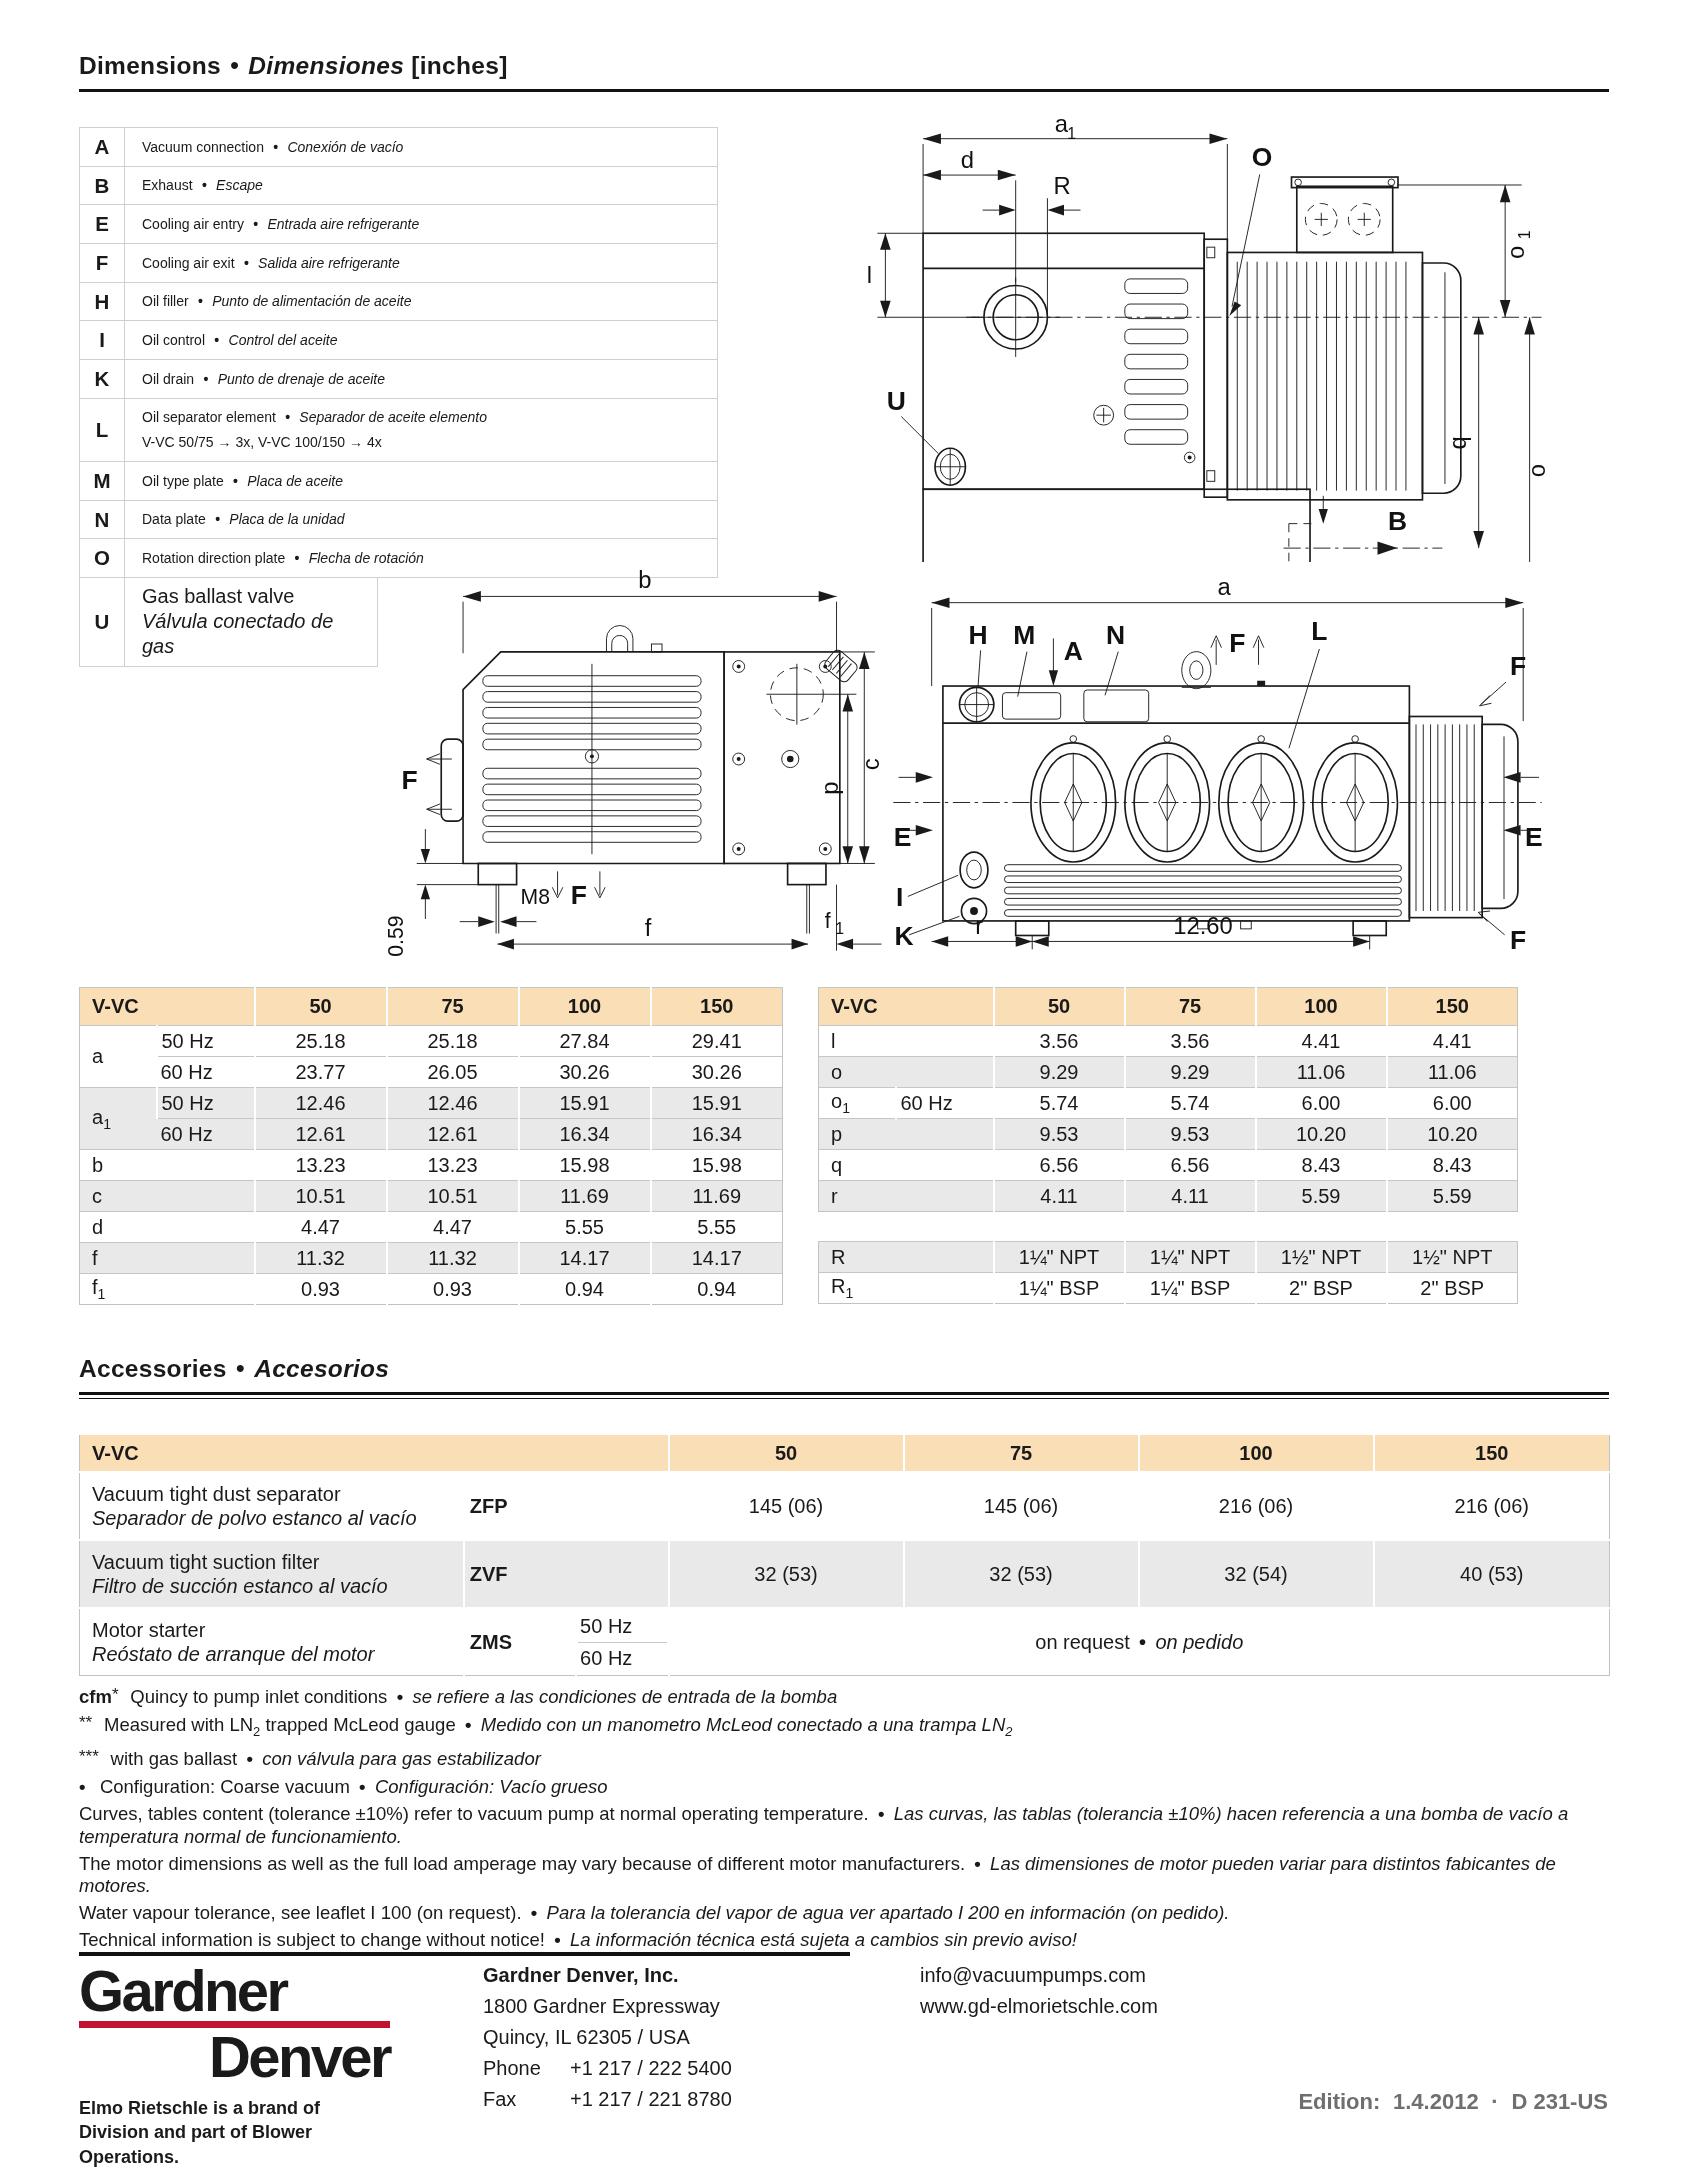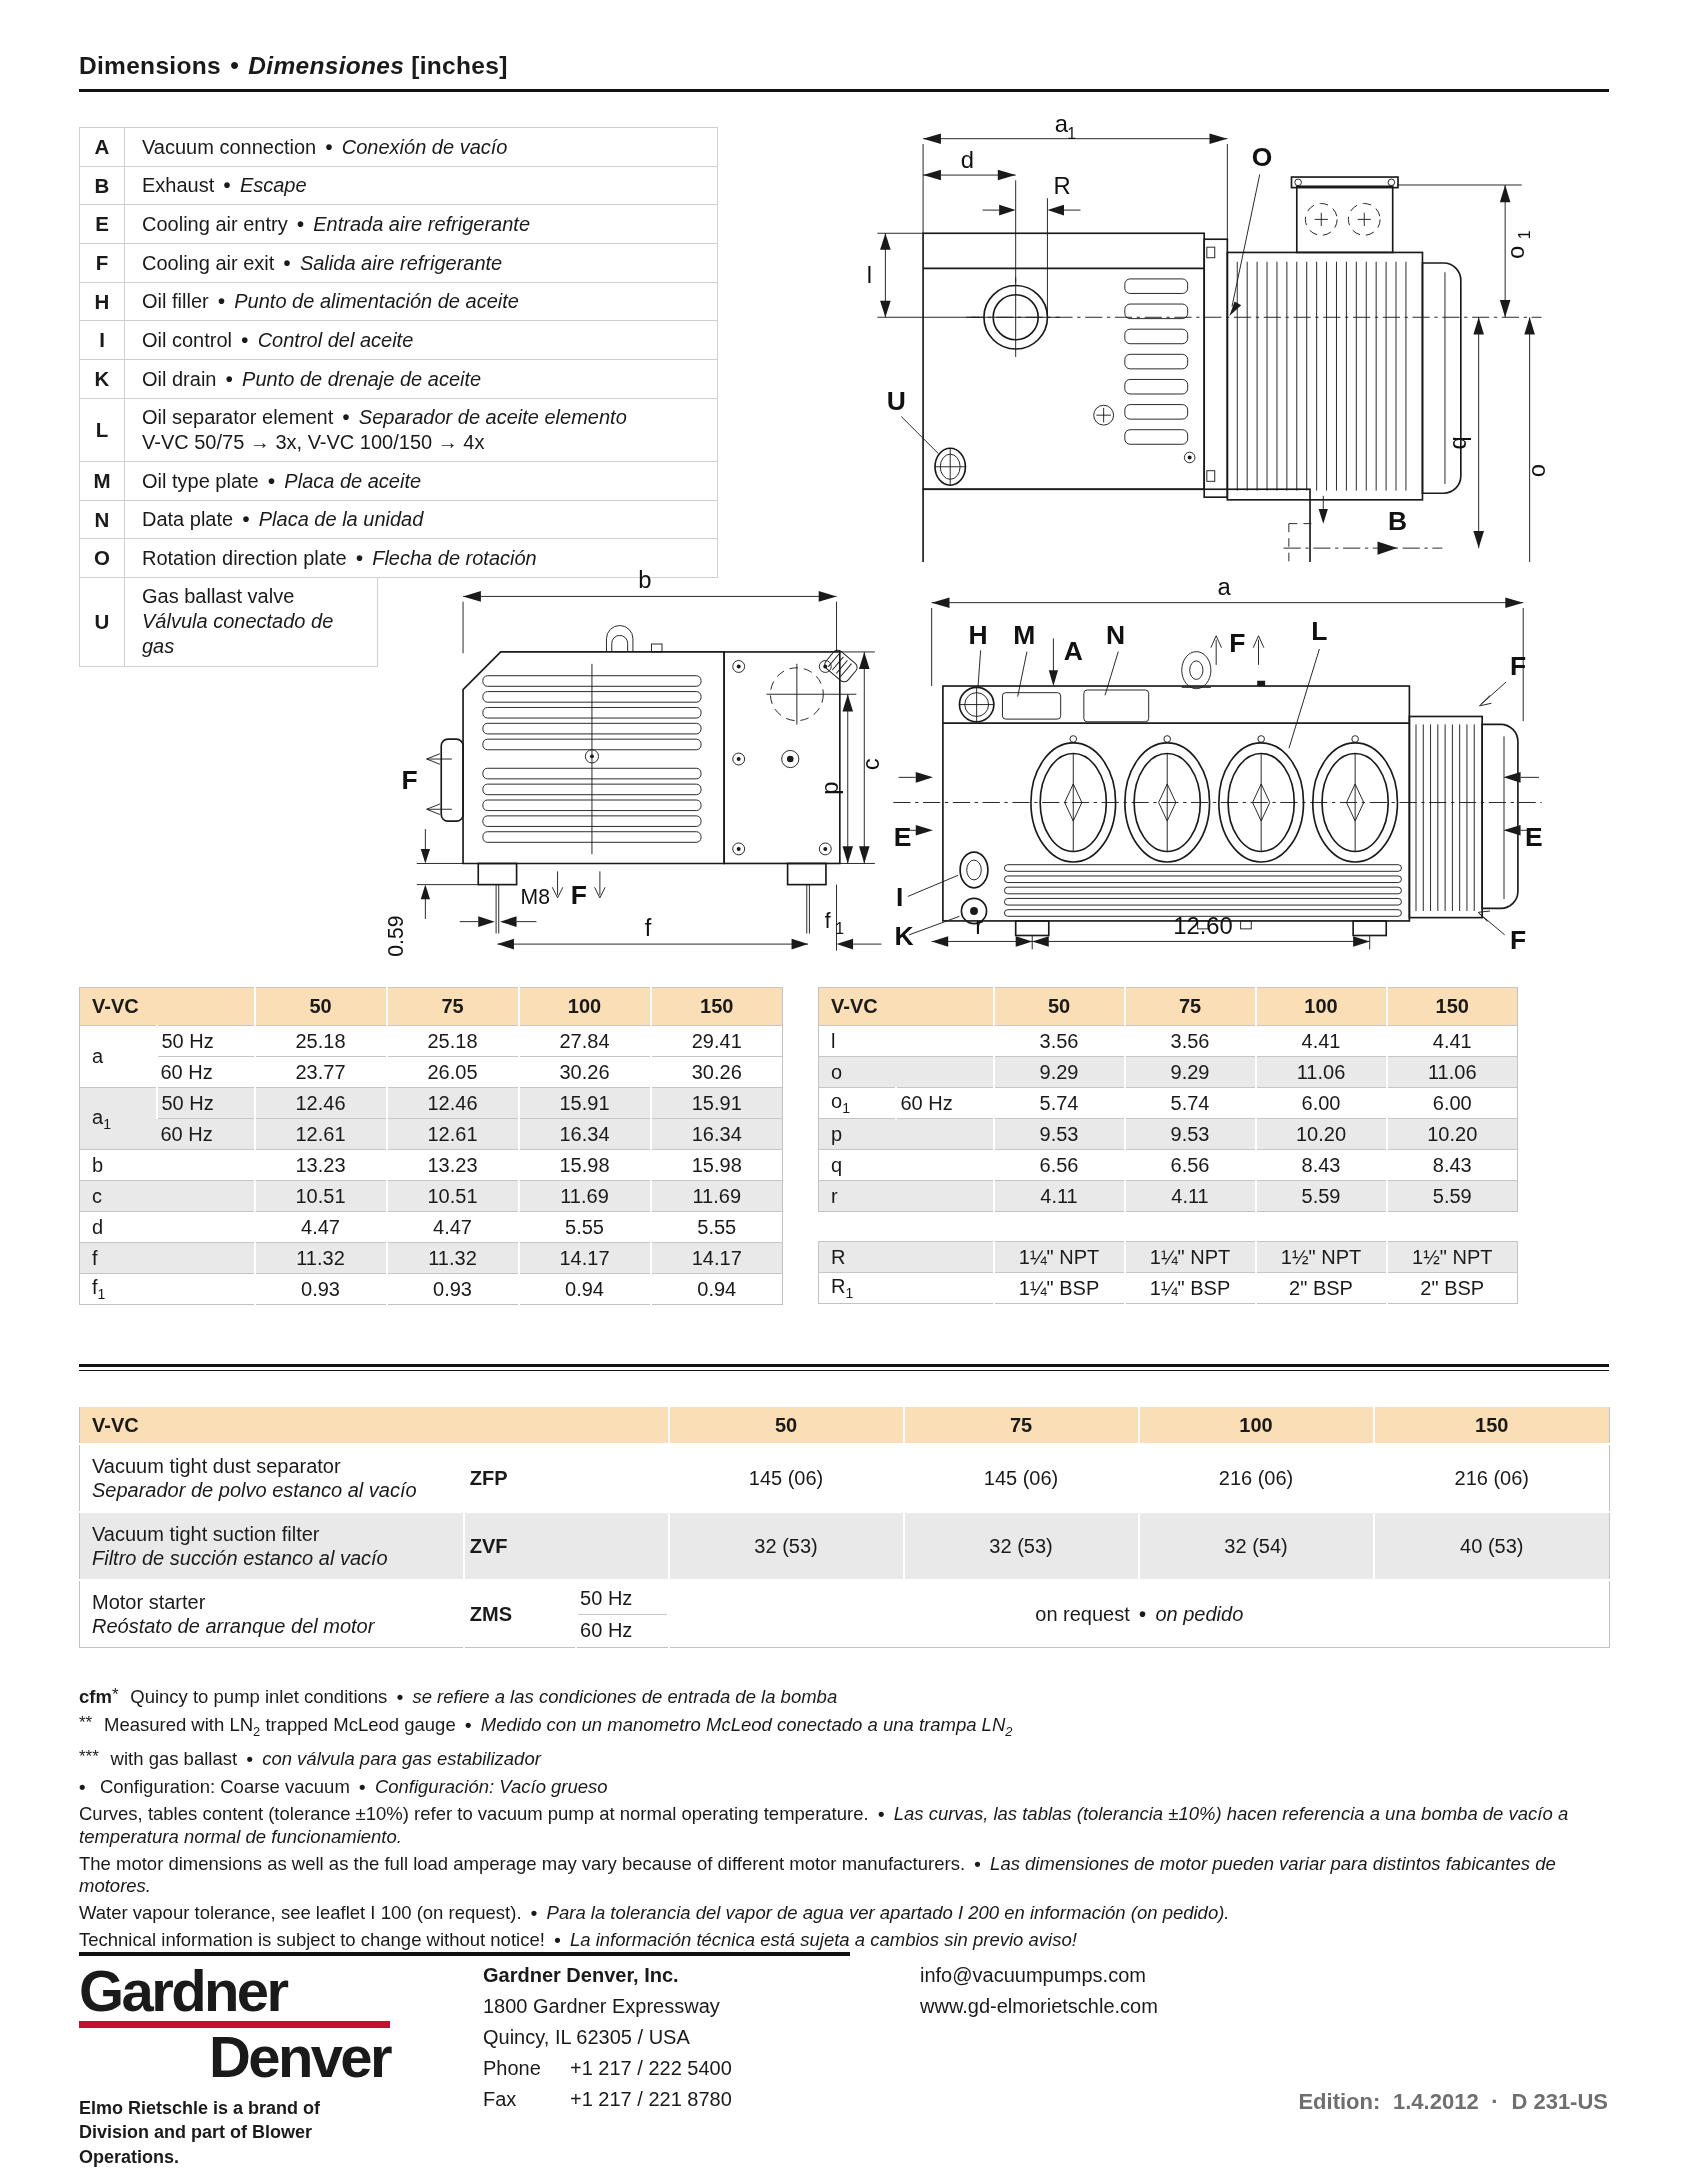--- a/index.html
+++ b/index.html
@@ -12,21 +12,21 @@
   .bullet{font-weight:bold;padding:0 9.3px;}
   .es{font-style:italic;}
   
   .h1{font-size:24.5px;font-weight:bold;letter-spacing:0.3px;}
   .h1 .es{font-style:italic;}
   .rule{background:#111;height:2.6px;margin-top:9.3px;}
   .rule2a{background:#111;height:2.6px;margin-top:9.3px;}
   .rule2b{background:#111;height:1.3px;margin-top:3.3px;}
   
   table.legend{border-collapse:collapse;width:639px;}
-  table.legend td{border:1.3px solid #d0d0d0;font-size:20px;vertical-align:middle;}
+  table.legend td{border:1.3px solid #d0d0d0;font-size:14px;vertical-align:middle;}
   table.legend td.letter{width:42px;text-align:center;font-weight:bold;font-size:20.5px;}
   table.legend td.desc{padding:6.6px 12px 6.6px 17px;line-height:24.5px;}
   table.legendu{border-collapse:collapse;width:299px;margin-top:-1.3px;}
   table.legendu td{border:1.3px solid #d0d0d0;font-size:20px;}
   table.legendu td.letter{width:42px;text-align:center;font-weight:bold;font-size:20.5px;}
   table.legendu td.desc{padding:6.6px 12px 6.6px 17px;line-height:25px;margin-top:36px;}
   
   table.dimtable{border-collapse:collapse;table-layout:fixed;border:1.3px solid #c2c2c2;}
   table.dimtable th,table.dimtable td{font-size:20px;font-weight:normal;height:30px;padding:0;}
   table.dimtable th{background:var(--header_bg,#fadeb5);font-weight:bold;height:37px;}
@@ -783,20 +783,23 @@
       <td class="val">1¼" BSP</td>
       <td class="val">1¼" BSP</td>
       <td class="val">2" BSP</td>
       <td class="val">2" BSP</td>
     </tr>
   </tbody>
     </table>
 </div>
 
 <div class="abs" style="left:79px;top:1355px;width:1530px;">
+  <div class="h1">
+    <span>Accessories</span><span class="bullet">•</span><span class="es">Accesorios</span>
+  </div>
   <div class="rule2a"></div>
   <div class="rule2b"></div>
 
   <table class="acc" style="margin-top:34px;">
     <colgroup>
         <col style="width:384px">
         <col style="width:112px">
         <col style="width:93px">
         <col style="width:235px">
         <col style="width:235px">

